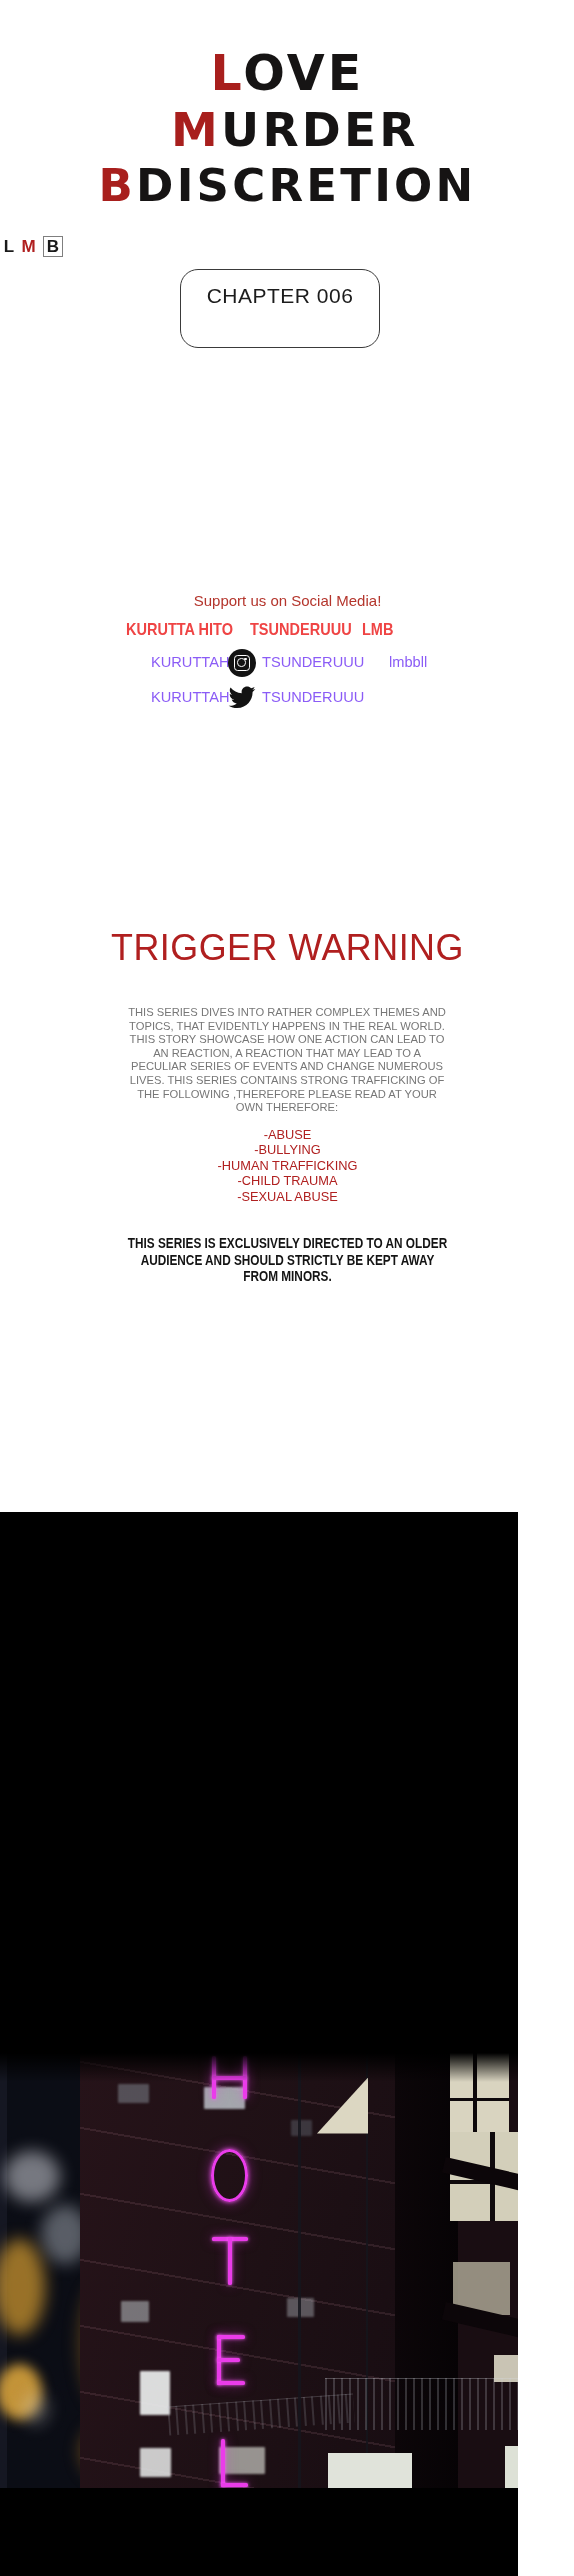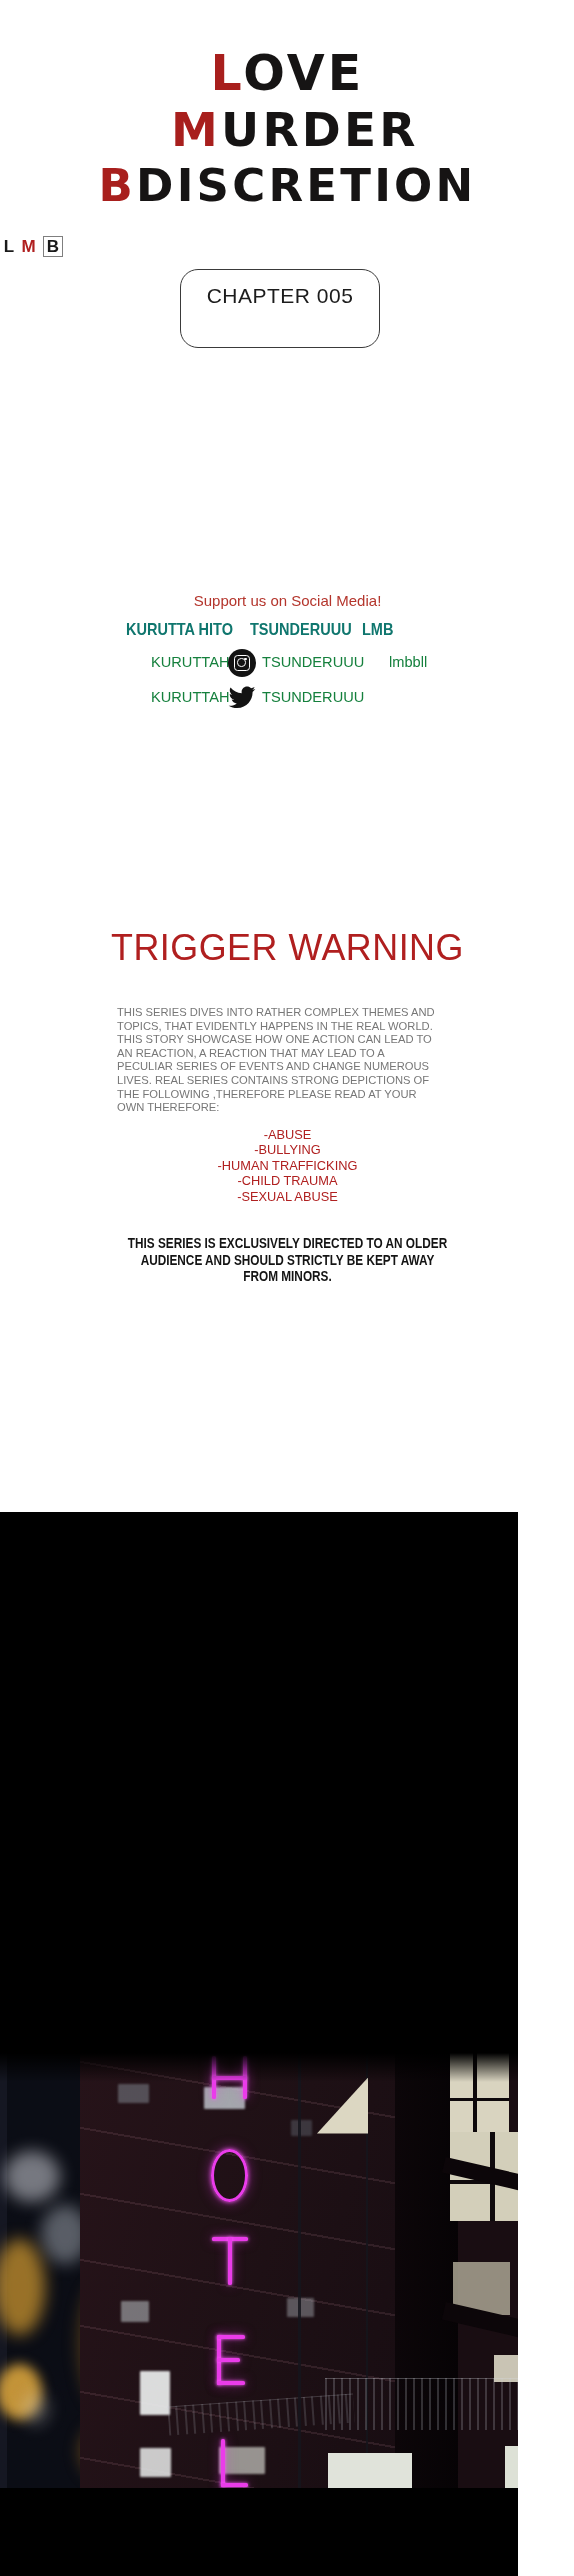--- a/index.html
+++ b/index.html
@@ -24,39 +24,39 @@
                border:1.1px solid #3a3a3a;border-radius:18px;text-align:center;}
   .chapter-label{margin-top:14px;font-size:21px;color:#1c1c1c;letter-spacing:0.5px;}
 
   .credits{position:absolute;top:368px;left:0;width:575px;text-align:center;
            font-size:12.8px;line-height:15.4px;color:#7e7e7e;letter-spacing:0.2px;}
 
   
   .support{position:absolute;top:592px;left:0;width:575px;text-align:center;
            font-size:15px;color:#b4352c;}
   .names-row{position:absolute;top:620px;left:0;width:575px;height:20px;
-             font-weight:700;font-size:16.5px;color:#0f766e;}
+             font-weight:700;font-size:16.5px;color:#ef4444;}
   .names-row span{position:absolute;transform:scaleX(.88);transform-origin:left;white-space:nowrap;}
   .n1{left:126px;} .n2{left:250px;} .n3{left:362px;}
-  .soc-row{position:absolute;left:0;width:575px;height:32px;color:#15803d;font-size:15.4px;}
+  .soc-row{position:absolute;left:0;width:575px;height:32px;color:#8b5cf6;font-size:15.4px;}
   .soc-row .txt{position:absolute;top:5.3px;transform:scaleX(.95);transform-origin:left;white-space:nowrap;}
   .row-ig{top:648px;} .row-tw{top:683px;}
   .s-name{left:151px;} .s-handle{left:262px;} .s-extra{left:389px;}
 
   .ig-badge{position:absolute;left:228px;top:1.1px;width:28px;height:28px;background:#131313;border-radius:50%;}
   .ig-cam{position:absolute;left:6.4px;top:6.4px;right:6.4px;bottom:6.4px;border:1.6px solid #fff;border-radius:3.7px;}
   .ig-lens{position:absolute;left:50%;top:50%;width:6.4px;height:6.4px;margin:-4.8px 0 0 -4.8px;
            border:1.6px solid #fff;border-radius:50%;}
   .ig-dot{position:absolute;right:2.1px;top:1.6px;width:2.1px;height:2.1px;background:#fff;border-radius:50%;}
   .tw-bird{position:absolute;left:227px;top:1.1px;width:30px;height:26.6px;}
 
   
   .tw-head{position:absolute;top:927px;left:0;width:575px;text-align:center;
            font-size:37px;color:#b01f1f;letter-spacing:0.5px;transform:scaleX(.97);}
-  .tw-para{position:absolute;top:1006px;left:117px;width:340px;
+  .tw-para{position:absolute;top:1006px;left:117px;width:340px;text-align:center;
            font-size:11.2px;line-height:13.6px;color:#777777;}
   .tw-list{position:absolute;top:1127px;left:0;width:575px;text-align:center;
            font-size:12.8px;line-height:15.4px;color:#b02020;}
   .tw-notice{position:absolute;top:1235px;left:0;width:575px;text-align:center;
              font-size:14.4px;line-height:16.5px;font-weight:700;color:#141414;transform:scaleX(.82);}
 
   .scroll-thumb{position:absolute;left:571px;top:1491px;width:3.7px;height:15px;background:#c2c2c2;}
 
   
   .black-panel{position:absolute;left:0;top:1512px;width:575px;height:541px;background:#000;}
@@ -148,21 +148,21 @@
 
   <div class="title-line t1"><span class="red">L</span><span>OVE</span></div>
   <div class="title-line t2"><span class="red">M</span><span>URDER</span></div>
   <div class="title-line t3"><span class="red">B</span><span>DISCRETION</span></div>
 
   <div class="lmb-row">
     <span>L</span><span class="lmb-m">M</span><span class="lmb-b">B</span>
   </div>
 
   <div class="chapter-box">
-    <div class="chapter-label">CHAPTER 005</div>
+    <div class="chapter-label">CHAPTER 006</div>
   </div>
 
 
   <div class="support">Support us on Social Media!</div>
   <div class="names-row">
     <span class="n1">KURUTTA HITO</span>
     <span class="n2">TSUNDERUUU</span>
     <span class="n3">LMB</span>
   </div>
 
@@ -186,21 +186,21 @@
     <span class="txt s-handle">TSUNDERUUU</span>
   </div>
 
   <div class="tw-head">TRIGGER WARNING</div>
   <div class="tw-para">
     <div>THIS SERIES DIVES INTO RATHER COMPLEX THEMES AND</div>
     <div>TOPICS, THAT EVIDENTLY HAPPENS IN THE REAL WORLD.</div>
     <div>THIS STORY SHOWCASE HOW ONE ACTION CAN LEAD TO</div>
     <div>AN REACTION, A REACTION THAT MAY LEAD TO A</div>
     <div>PECULIAR SERIES OF EVENTS  AND CHANGE NUMEROUS</div>
-    <div>LIVES. REAL SERIES CONTAINS STRONG DEPICTIONS OF</div>
+    <div>LIVES. THIS SERIES CONTAINS STRONG TRAFFICKING OF</div>
     <div>THE FOLLOWING ,THEREFORE PLEASE READ AT YOUR</div>
     <div>OWN THEREFORE:</div>
   </div>
   <div class="tw-list">
     <div>-ABUSE</div>
     <div>-BULLYING</div>
     <div>-HUMAN TRAFFICKING</div>
     <div>-CHILD TRAUMA</div>
     <div>-SEXUAL ABUSE</div>
   </div>

